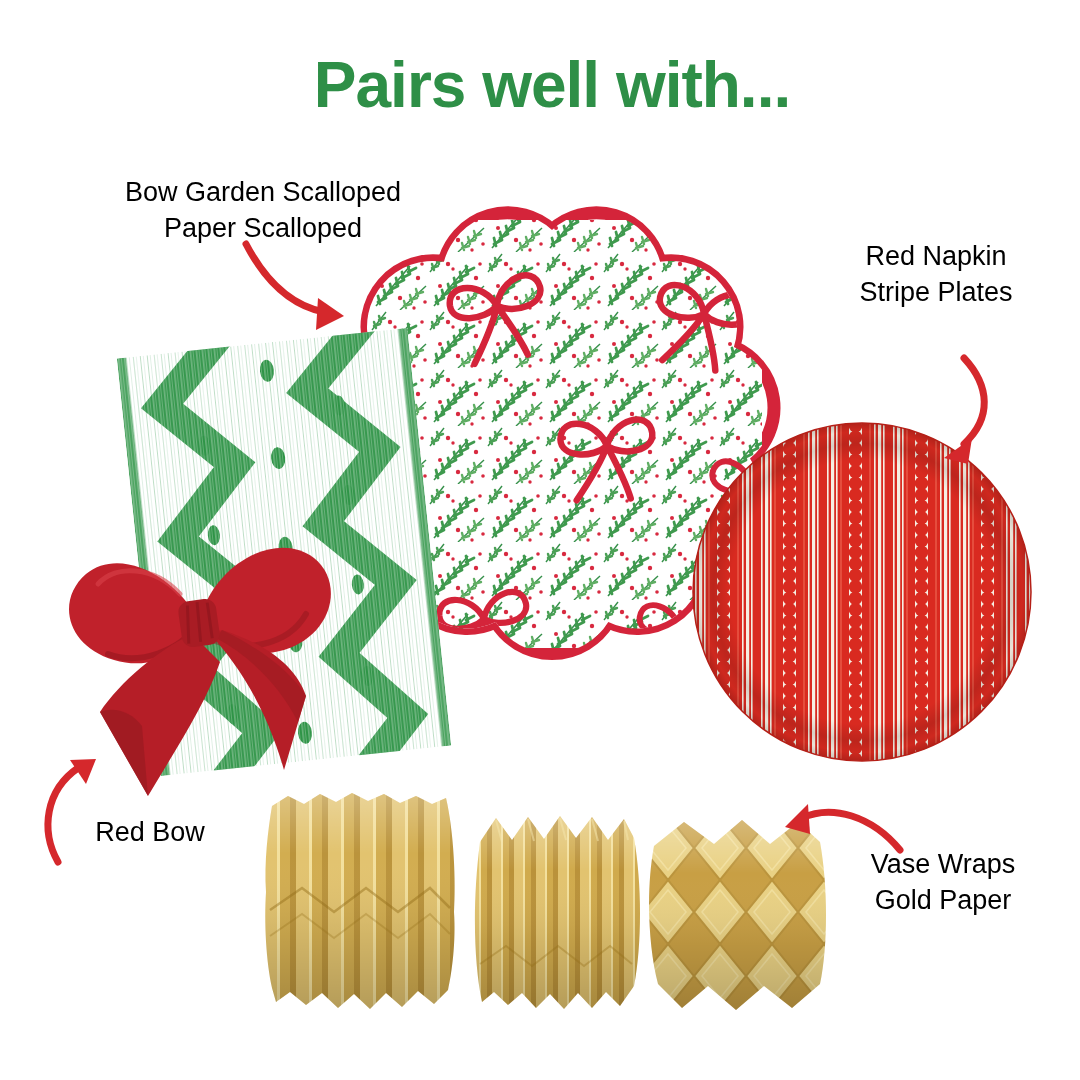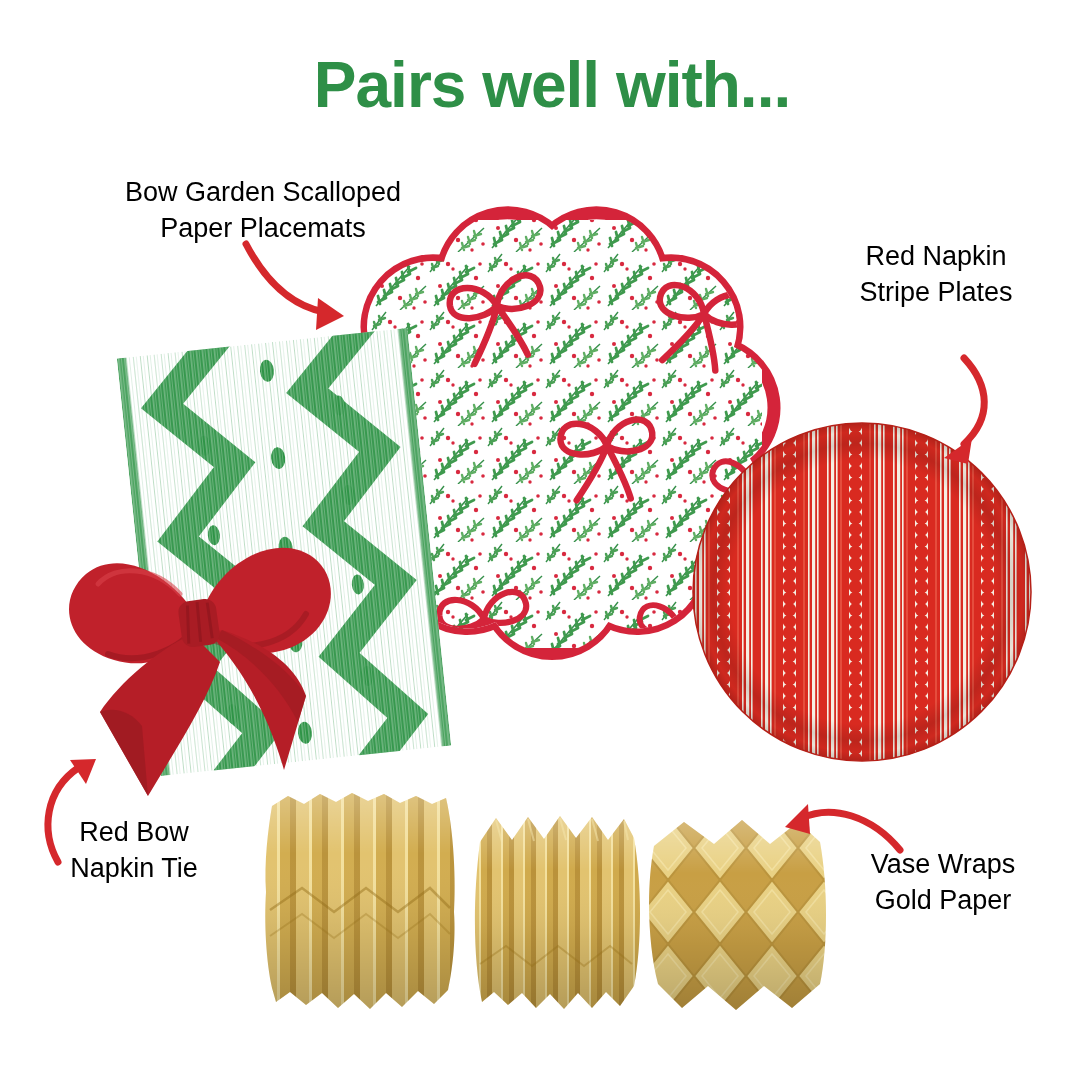--- a/index.html
+++ b/index.html
@@ -9,21 +9,21 @@
   }
   .title{
     position:absolute;left:12px;top:48px;width:1080px;text-align:center;
     font-size:64px;font-weight:bold;letter-spacing:-1px;color:#2e8f47;margin:0;
   }
   .label{
     position:absolute;color:#000000;font-size:27px;line-height:36px;text-align:center;
   }
   .label-placemats{left:98px;top:174px;width:330px;}
   .label-plates{left:830px;top:238px;width:212px;}
-  .label-napkin{left:24px;top:814px;width:220px;}
+  .label-napkin{left:40px;top:814px;width:220px;}
   .label-vases{left:830px;top:846px;width:226px;}
   .abs{position:absolute;}
   .ikat-mat{transform:rotate(-6deg);transform-origin:50% 50%;}
 </style>
 </head>
 <body>
 
 <div class="canvas">
 
   <h1 class="title">Pairs well with...</h1>
@@ -212,31 +212,30 @@
     </g>
 
     <g transform="translate(378,24)">
       <use href="#vase3" fill="url(#harlequin)"></use>
       <use href="#vase3" fill="url(#vshade)"></use>
     </g>
   </svg>
 
   <div class="label label-placemats">
     <div>Bow Garden Scalloped</div>
-    <div>Paper Placemats</div>
+    <div>Paper Scalloped</div>
   </div>
 
   <div class="label label-plates">
     <div>Red Napkin</div>
     <div>Stripe Plates</div>
   </div>
 
   <div class="label label-napkin">
     <div>Red Bow</div>
-    <div>Napkin Tie</div>
   </div>
 
   <div class="label label-vases">
     <div>Vase Wraps</div>
     <div>Gold Paper</div>
   </div>
 
   <svg class="abs" style="left:232px;top:238px;" width="120" height="100" viewBox="0 0 120 100">
     <path d="M14,6 C36,48 62,68 92,74" fill="none" stroke="#d5282c" stroke-width="7" stroke-linecap="round"></path>
     <polygon points="112,78 86,60 84,92" fill="#d5282c"></polygon>

